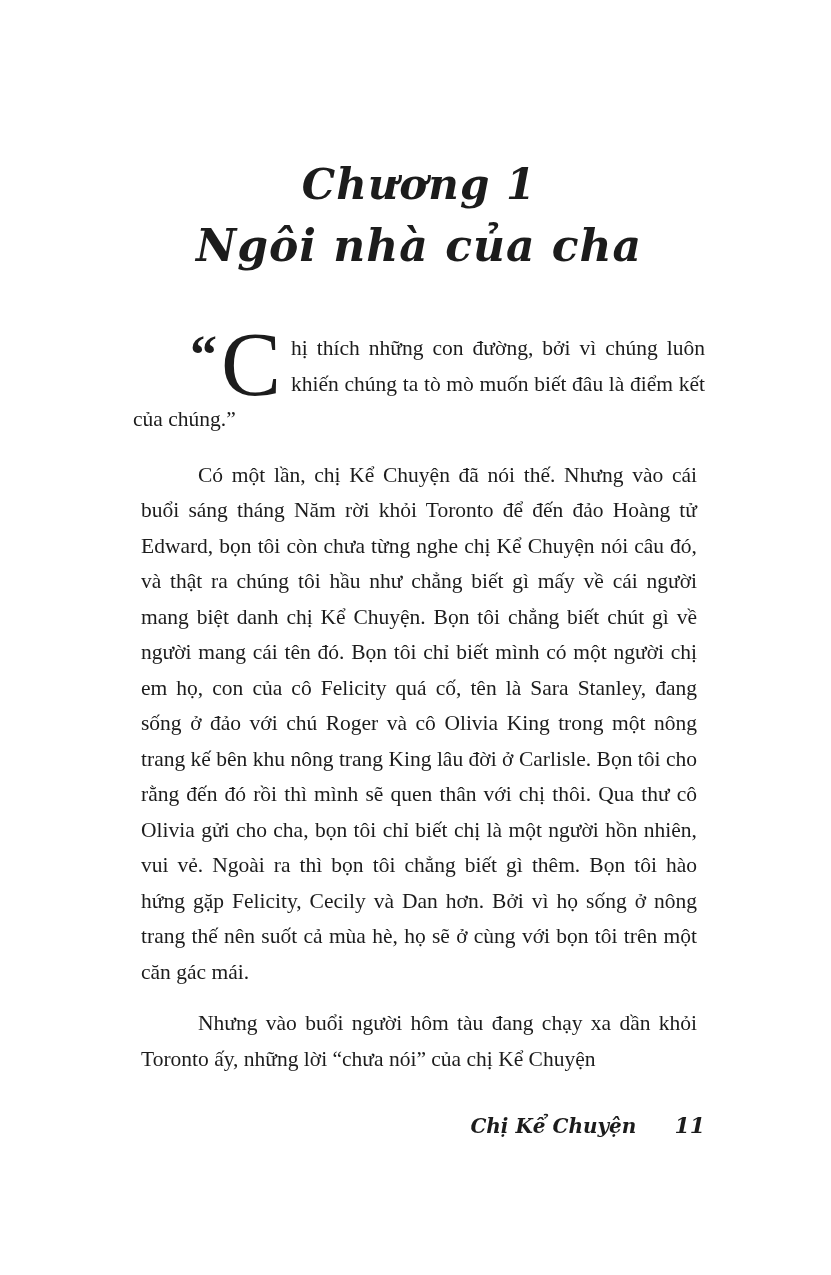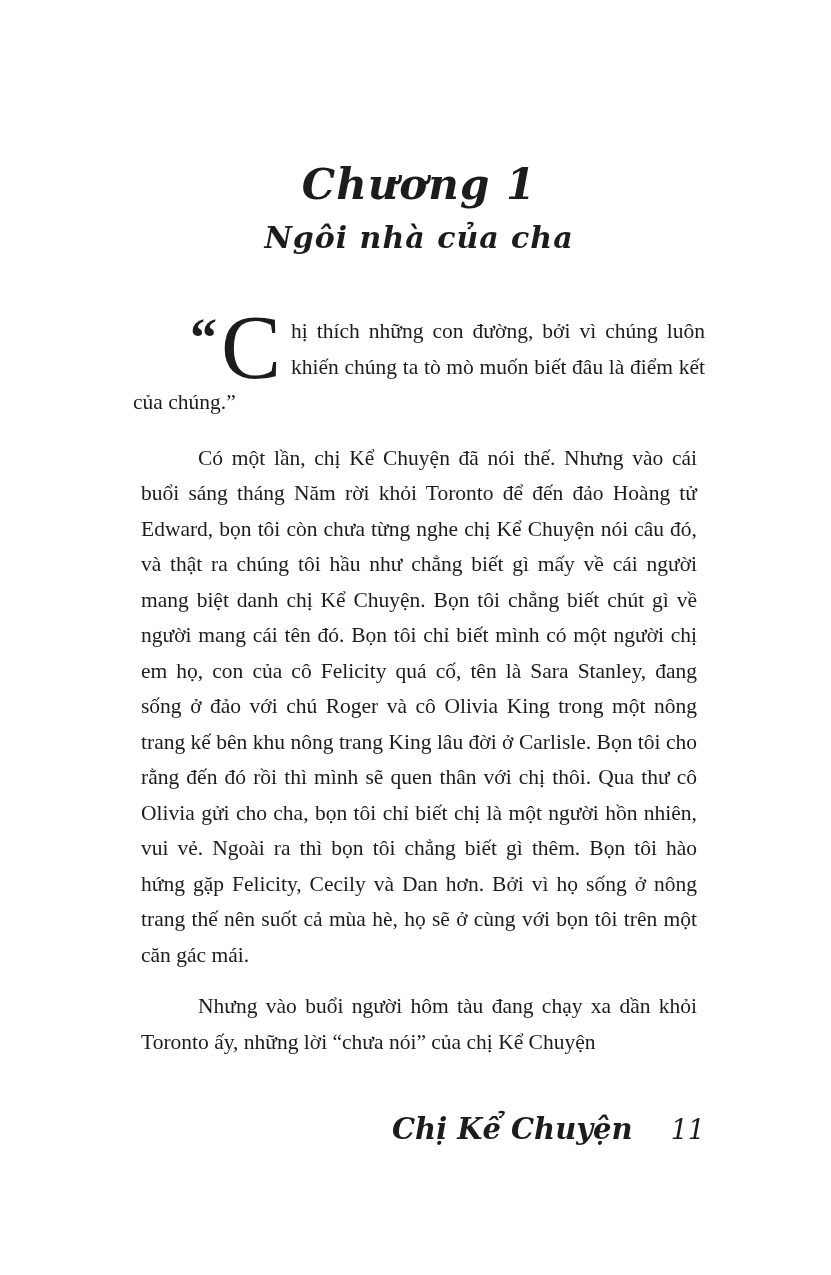--- a/index.html
+++ b/index.html
@@ -31,21 +31,21 @@
     font-family: "DejaVu Serif", serif;
     font-style: italic;
     font-weight: 600;
   }
   .chapter-label {
     font-size: 42px;
     line-height: 1.2;
     letter-spacing: 1px;
   }
   .chapter-title {
-    font-size: 30px;
+    font-size: 44px;
     line-height: 1.2;
     margin-top: 10px;
     letter-spacing: 1px;
   }
   .body-text {
     margin-top: 58px;
     font-size: 21.5px;
     line-height: 35.5px;
     text-align: justify;
   }
@@ -83,28 +83,28 @@
   }
   .page-footer {
     position: absolute;
     top: 1112px;
     right: 126px;
     display: flex;
     align-items: baseline;
     gap: 38px;
   }
   .running-title {
-    font-size: 29px;
+    font-size: 20px;
     font-style: italic;
   }
   .page-number {
-    font-size: 27px;
+    font-size: 22px;
     font-style: italic;
     font-family: "DejaVu Serif", serif;
-    font-weight: 400;
+    font-weight: 700;
   }
 </style>
 </head>
 <body>
 
 <div class="page">
   <div class="content">
 
     <header class="chapter-head">
       <div class="chapter-label script">Chương 1</div>

